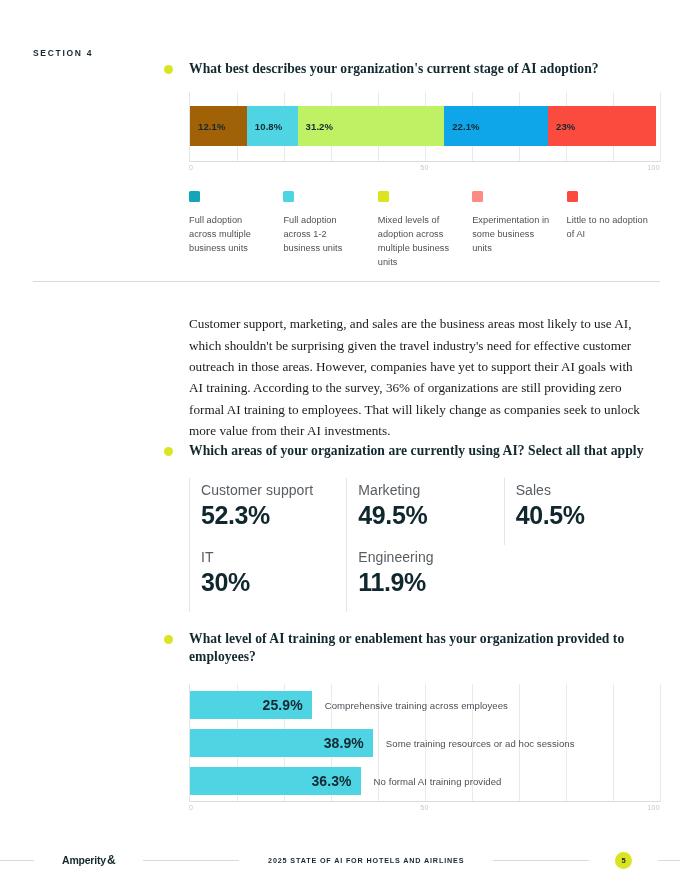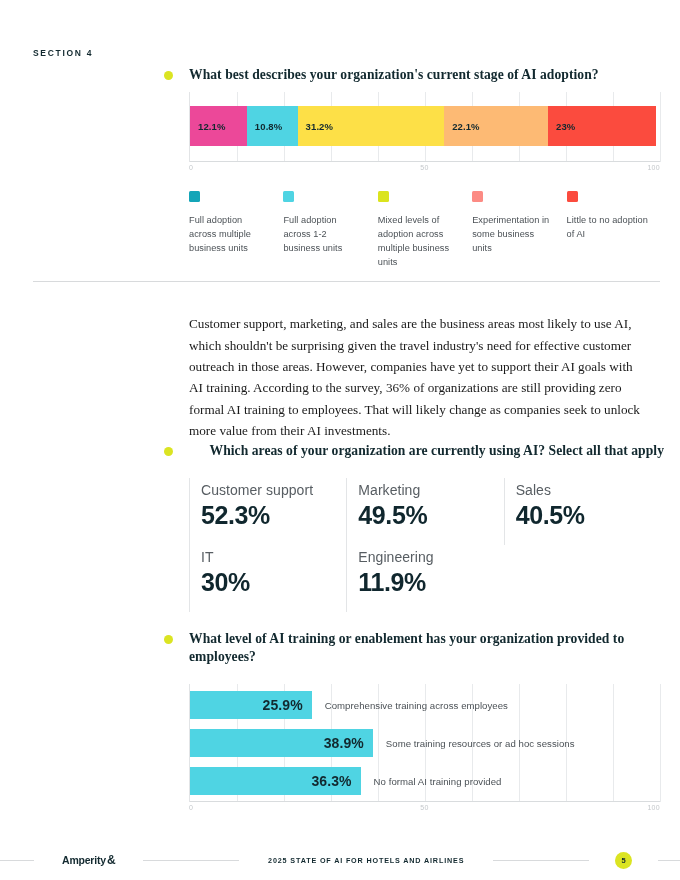--- a/index.html
+++ b/index.html
@@ -47,22 +47,22 @@
   .q-text {
     margin-left: 16px;
     font-family: "Liberation Serif", serif;
     font-size: 13.6px;
     font-weight: 700;
     line-height: 1.36;
     color: #12292f;
     letter-spacing: 0.05px;
   }
 
-  #question-1 { top: 66px; }
-  #question-2 { top: 442px; justify-content: space-between; }
+  #question-1 { top: 60px; }
+  #question-2 { top: 442px; }
   #question-3 { top: 630px; }
 
   
   .stacked-chart {
     position: absolute;
     left: 189px;
     top: 92px;
     width: 471px;
   }
   .chart-plot {
@@ -329,30 +329,30 @@
         <div class="gridline" style="left: 30%;"></div>
         <div class="gridline" style="left: 40%;"></div>
         <div class="gridline" style="left: 50%;"></div>
         <div class="gridline" style="left: 60%;"></div>
         <div class="gridline" style="left: 70%;"></div>
         <div class="gridline" style="left: 80%;"></div>
         <div class="gridline" style="left: 90%;"></div>
         <div class="gridline" style="left: 100%;"></div>
       </div>
     <div class="stack-row" id="stacked-row">
-        <div class="stack-seg" style="width: 12.1%; background: #ec4899; text-align: center;">
+        <div class="stack-seg" style="width: 12.1%; background: #a16207; text-align: center;">
           <span>12.1%</span>
         </div>
         <div class="stack-seg" style="width: 10.8%; background: rgb(79, 212, 227);">
           <span>10.8%</span>
         </div>
-        <div class="stack-seg" style="width: 31.2%; background: #fde047;">
+        <div class="stack-seg" style="width: 31.2%; background: #bef264;">
           <span>31.2%</span>
         </div>
-        <div class="stack-seg" style="width: 22.1%; background: #fdba74;">
+        <div class="stack-seg" style="width: 22.1%; background: #0ea5e9;">
           <span>22.1%</span>
         </div>
         <div class="stack-seg" style="width: 23%; background: rgb(251, 75, 62);">
           <span>23%</span>
         </div>
       </div>
     <div class="axis-baseline"></div>
   </div>
   <div class="axis-ticks">
     <span class="axis-tick start">0</span>

